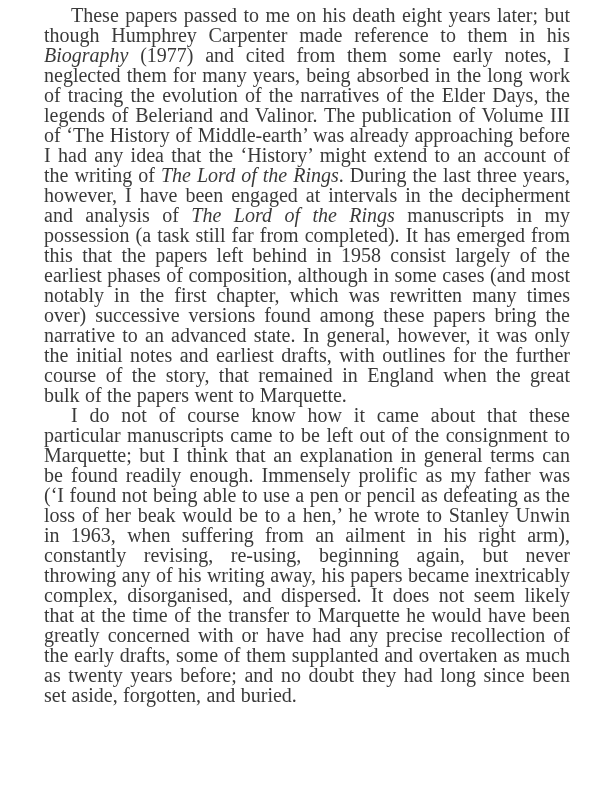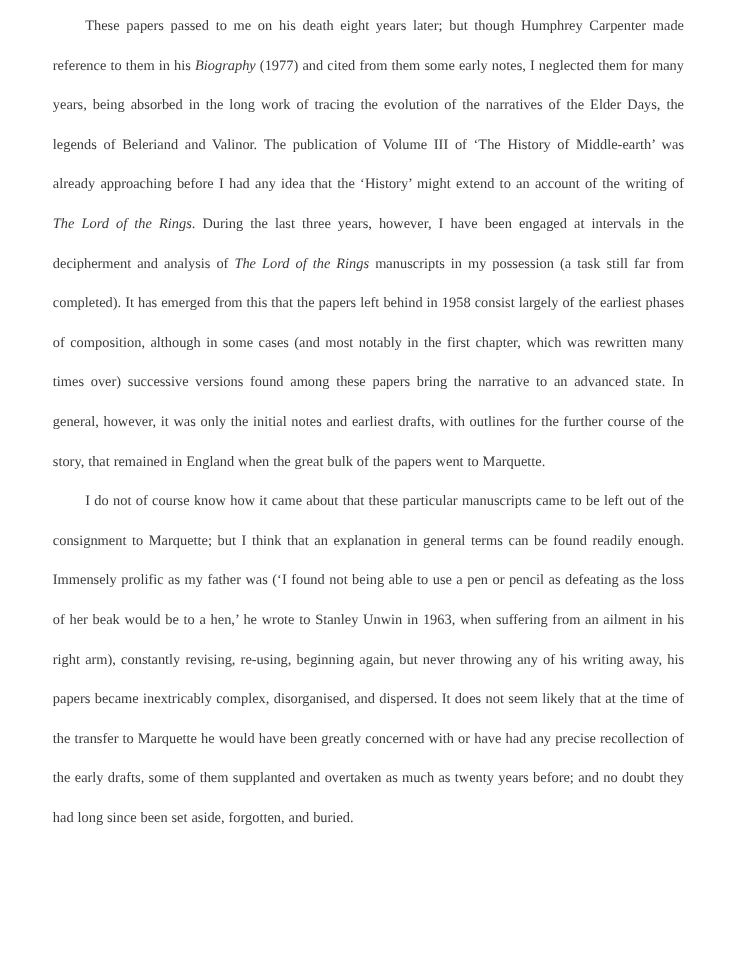--- a/index.html
+++ b/index.html
@@ -13,22 +13,22 @@
     box-sizing: border-box;
     background: #ffffff;
     padding: 5px 45px 10px 44px;
   }
   .text-block {
     width: 100%;
   }
   .text-block p {
     margin: 0;
     font-family: "Liberation Serif", "DejaVu Serif", serif;
-    font-size: 12px;
-    line-height: 33px;
+    font-size: 20px;
+    line-height: 20px;
     color: #3a3a3a;
     text-align: justify;
     text-indent: 27px;
     hyphens: auto;
     -webkit-hyphens: auto;
     word-spacing: 0.02em;
   }
   .text-block em {
     font-style: italic;
   }

